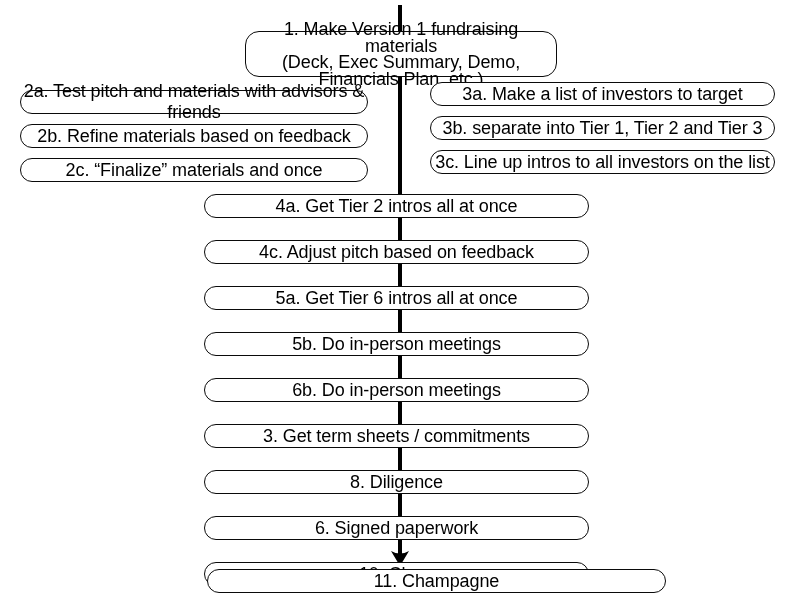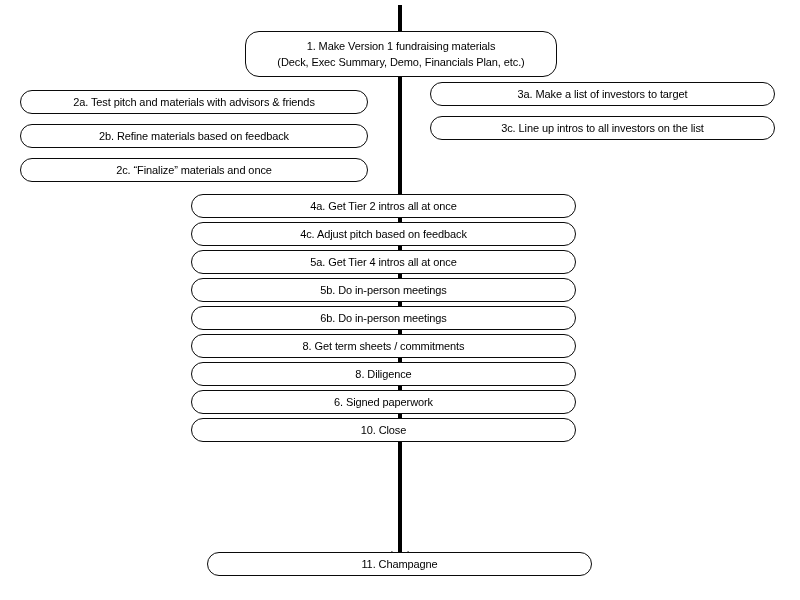--- a/index.html
+++ b/index.html
@@ -35,21 +35,21 @@
   
   .node {
     position: absolute;
     box-sizing: border-box;
     background: #ffffff;
     border: 1.5px solid #0a0a0a;
     display: flex;
     align-items: center;
     justify-content: center;
     text-align: center;
-    font-size: 11px;
+    font-size: 18px;
     letter-spacing: -0.1px;
     z-index: 1;
   }
   .pill {
     height: 24px;
     border-radius: 12px;
   }
   .top-node {
     left: 245px;
     top: 31px;
@@ -63,29 +63,29 @@
     position: absolute;
     display: flex;
     flex-direction: column;
     gap: 10px;
     z-index: 1;
   }
   .left-col  { left: 20px;  top: 90px; width: 348px; }
   .right-col { left: 430px; top: 82px; width: 345px; }
   .col .pill { position: relative; width: 100%; }
   .seq-col {
-    left: 191px;
+    left: 204px;
     top: 194px;
     width: 385px;
-    gap: 4px;
+    gap: 22px;
   }
   .final-node {
     left: 207px;
-    top: 552px;
-    width: 385px;
+    top: 569px;
+    width: 459px;
   }
 </style>
 </head>
 <body>
 
 <div class="canvas">
 
   <div class="vline"></div>
 
   <svg class="arrowhead" width="20" height="15" viewBox="0 0 20 15">
@@ -98,30 +98,31 @@
   </div>
 
   <div class="col left-col">
     <div class="node pill">2a. Test pitch and materials with advisors &amp; friends</div>
     <div class="node pill">2b. Refine materials based on feedback</div>
     <div class="node pill">2c. “Finalize” materials and once</div>
   </div>
 
   <div class="col right-col">
     <div class="node pill">3a. Make a list of investors to target</div>
+    <div class="node pill">3b. separate into Tier 1, Tier 2 and Tier 3</div>
     <div class="node pill">3c. Line up intros to all investors on the list</div>
   </div>
 
   <div class="col seq-col">
     <div class="node pill">4a. Get Tier 2 intros all at once</div>
     <div class="node pill">4c. Adjust pitch based on feedback</div>
-    <div class="node pill">5a. Get Tier 4 intros all at once</div>
+    <div class="node pill">5a. Get Tier 6 intros all at once</div>
     <div class="node pill">5b. Do in-person meetings</div>
     <div class="node pill">6b. Do in-person meetings</div>
-    <div class="node pill">8. Get term sheets / commitments</div>
+    <div class="node pill">3. Get term sheets / commitments</div>
     <div class="node pill">8. Diligence</div>
     <div class="node pill">6. Signed paperwork</div>
     <div class="node pill">10. Close</div>
   </div>
 
   <div class="node pill final-node">11. Champagne</div>
 
 </div>
 
 </body></html>

